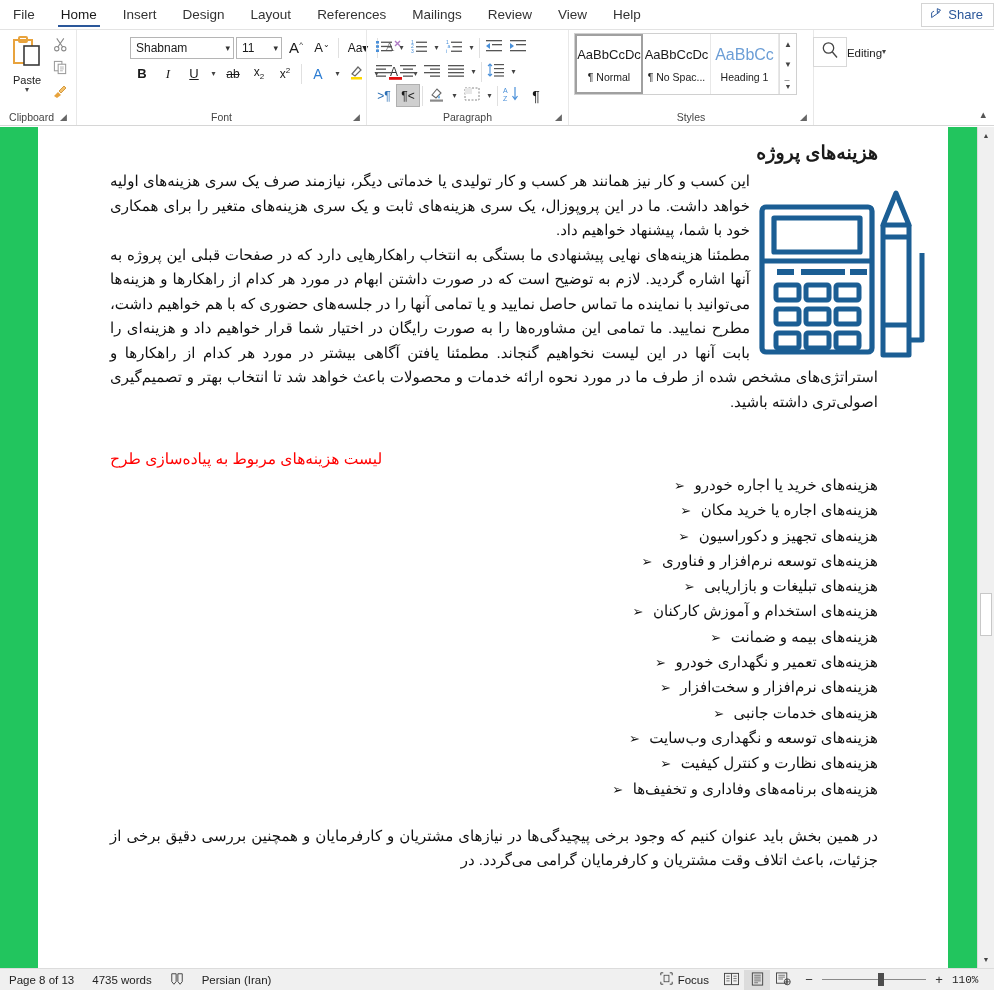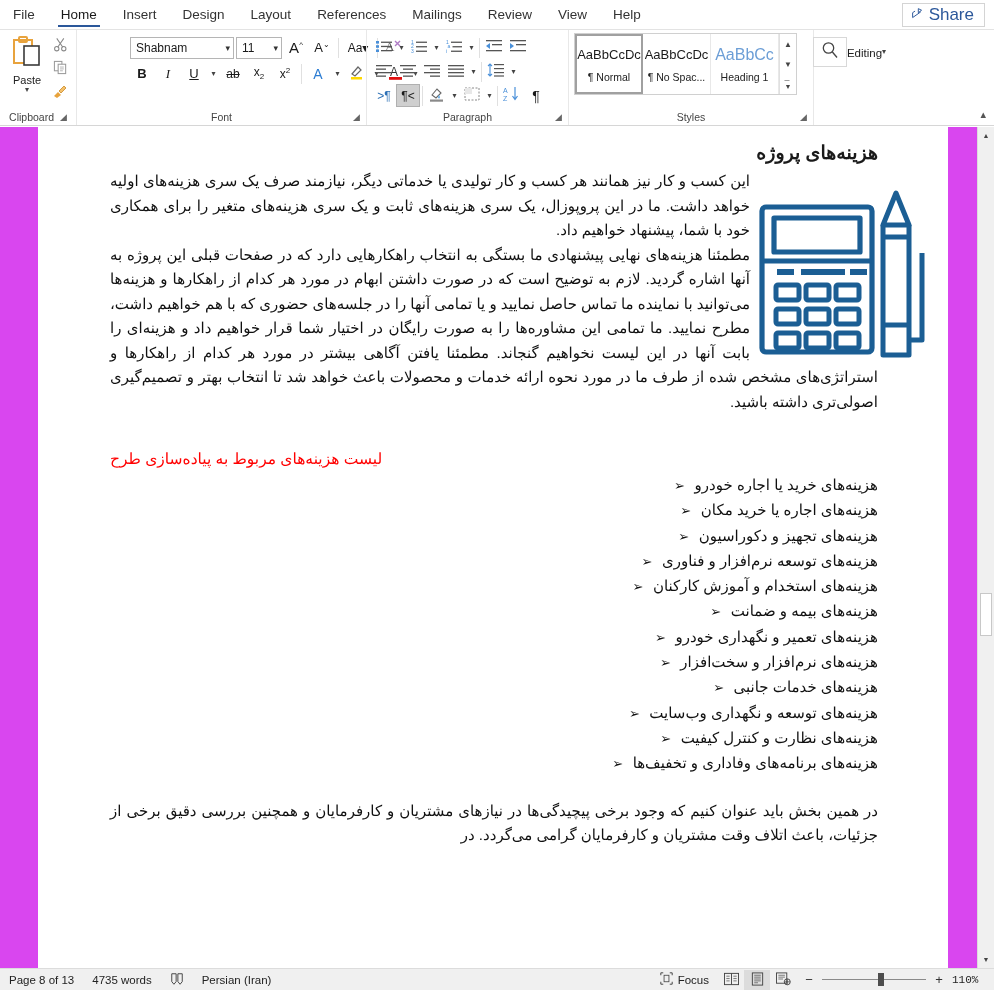--- a/index.html
+++ b/index.html
@@ -23,24 +23,24 @@
     font-size: 13.5px; color: #333333; cursor: pointer;
     position: relative; white-space: nowrap;
   }
   .tab.active { color: #1a1a1a; font-weight: 400; }
   .tab.active::after {
     content: ""; position: absolute; left: 10px; right: 10px; bottom: 2px;
     height: 2px; background: #2b579a;
   }
   .tabbar-spacer { flex: 1; }
   .share-btn {
-    align-self: center; margin-right: 9px;
+    align-self: center; margin-right: 0;
     display: flex; align-items: center; gap: 5px;
     border: 1px solid #d4d4d4; background: #fff;
-    padding: 3px 10px 3px 8px; font-size: 17px; color: #2b579a;
+    padding: 3px 10px 3px 8px; font-size: 13px; color: #2b579a;
     cursor: pointer; height: 24px;
   }
 
   
   .ribbon {
     height: 96px; background: #ffffff; display: flex;
     border-bottom: 1px solid #d6d6d6; position: relative;
   }
   .group {
     display: flex; flex-direction: column; position: relative;
@@ -115,21 +115,21 @@
   .edit-box { width: 34px; height: 30px; border: 1px solid #d8d8d8; display: flex; align-items: center; justify-content: center; }
   .edit-label { font-size: 11.5px; color: #222; margin-top: 2px; }
 
   .ribbon-collapse {
     position: absolute; right: 8px; bottom: 4px; font-size: 11px; color: #555; cursor: pointer;
   }
 
   
   .docarea {
     position: absolute; left: 0; top: 127px; right: 0; bottom: 22px;
-    background: #d946ef; overflow: hidden;
+    background: #22c55e; overflow: hidden;
   }
   .page {
     position: absolute; left: 38px; top: 0; width: 910px; bottom: 0;
     background: #ffffff;
   }
   .page-inner { padding: 12px 70px 0 72px; }
 
   .doc-h1 {
     font-size: 19px; font-weight: bold; color: #1a1a1a; text-align: right;
     direction: rtl; margin-bottom: 2px; line-height: 28px;
@@ -665,20 +665,21 @@
         <p class="body-rtl">مطمئنا هزینه‌های نهایی پیشنهادی ما بستگی به انتخاب راهکارهایی دارد که در صفحات قبلی این پروژه به آنها اشاره گردید. لازم به توضیح است که در صورت داشتن ابهام در مورد هر کدام از راهکارها و هزینه‌ها می‌توانید با نماینده ما تماس حاصل نمایید و یا تمامی آنها را در جلسه‌های حضوری که با هم خواهیم داشت، مطرح نمایید. ما تمامی این مشاوره‌ها را به صورت رایگان در اختیار شما قرار خواهیم داد و هزینه‌ای را بابت آنها در این لیست نخواهیم گنجاند. مطمئنا یافتن آگاهی بیشتر در مورد هر کدام از راهکارها و استراتژی‌های مشخص شده از طرف ما در مورد نحوه ارائه خدمات و محصولات باعث خواهد شد تا انتخاب بهتر و تصمیم‌گیری اصولی‌تری داشته باشید.</p>
       </div>
 
       <p class="doc-h2-red">لیست هزینه‌های مربوط به پیاده‌سازی طرح</p>
 
       <ul class="bullets">
         <li><span>هزینه‌های خرید یا اجاره خودرو</span><span class="bullet-glyph">➢</span></li>
         <li><span>هزینه‌های اجاره یا خرید مکان</span><span class="bullet-glyph">➢</span></li>
         <li><span>هزینه‌های تجهیز و دکوراسیون</span><span class="bullet-glyph">➢</span></li>
         <li><span>هزینه‌های توسعه نرم‌افزار و فناوری</span><span class="bullet-glyph">➢</span></li>
+        <li><span>هزینه‌های تبلیغات و بازاریابی</span><span class="bullet-glyph">➢</span></li>
         <li><span>هزینه‌های استخدام و آموزش کارکنان</span><span class="bullet-glyph">➢</span></li>
         <li><span>هزینه‌های بیمه و ضمانت</span><span class="bullet-glyph">➢</span></li>
         <li><span>هزینه‌های تعمیر و نگهداری خودرو</span><span class="bullet-glyph">➢</span></li>
         <li><span>هزینه‌های نرم‌افزار و سخت‌افزار</span><span class="bullet-glyph">➢</span></li>
         <li><span>هزینه‌های خدمات جانبی</span><span class="bullet-glyph">➢</span></li>
         <li><span>هزینه‌های توسعه و نگهداری وب‌سایت</span><span class="bullet-glyph">➢</span></li>
         <li><span>هزینه‌های نظارت و کنترل کیفیت</span><span class="bullet-glyph">➢</span></li>
         <li><span>هزینه‌های برنامه‌های وفاداری و تخفیف‌ها</span><span class="bullet-glyph">➢</span></li>
       </ul>
 

